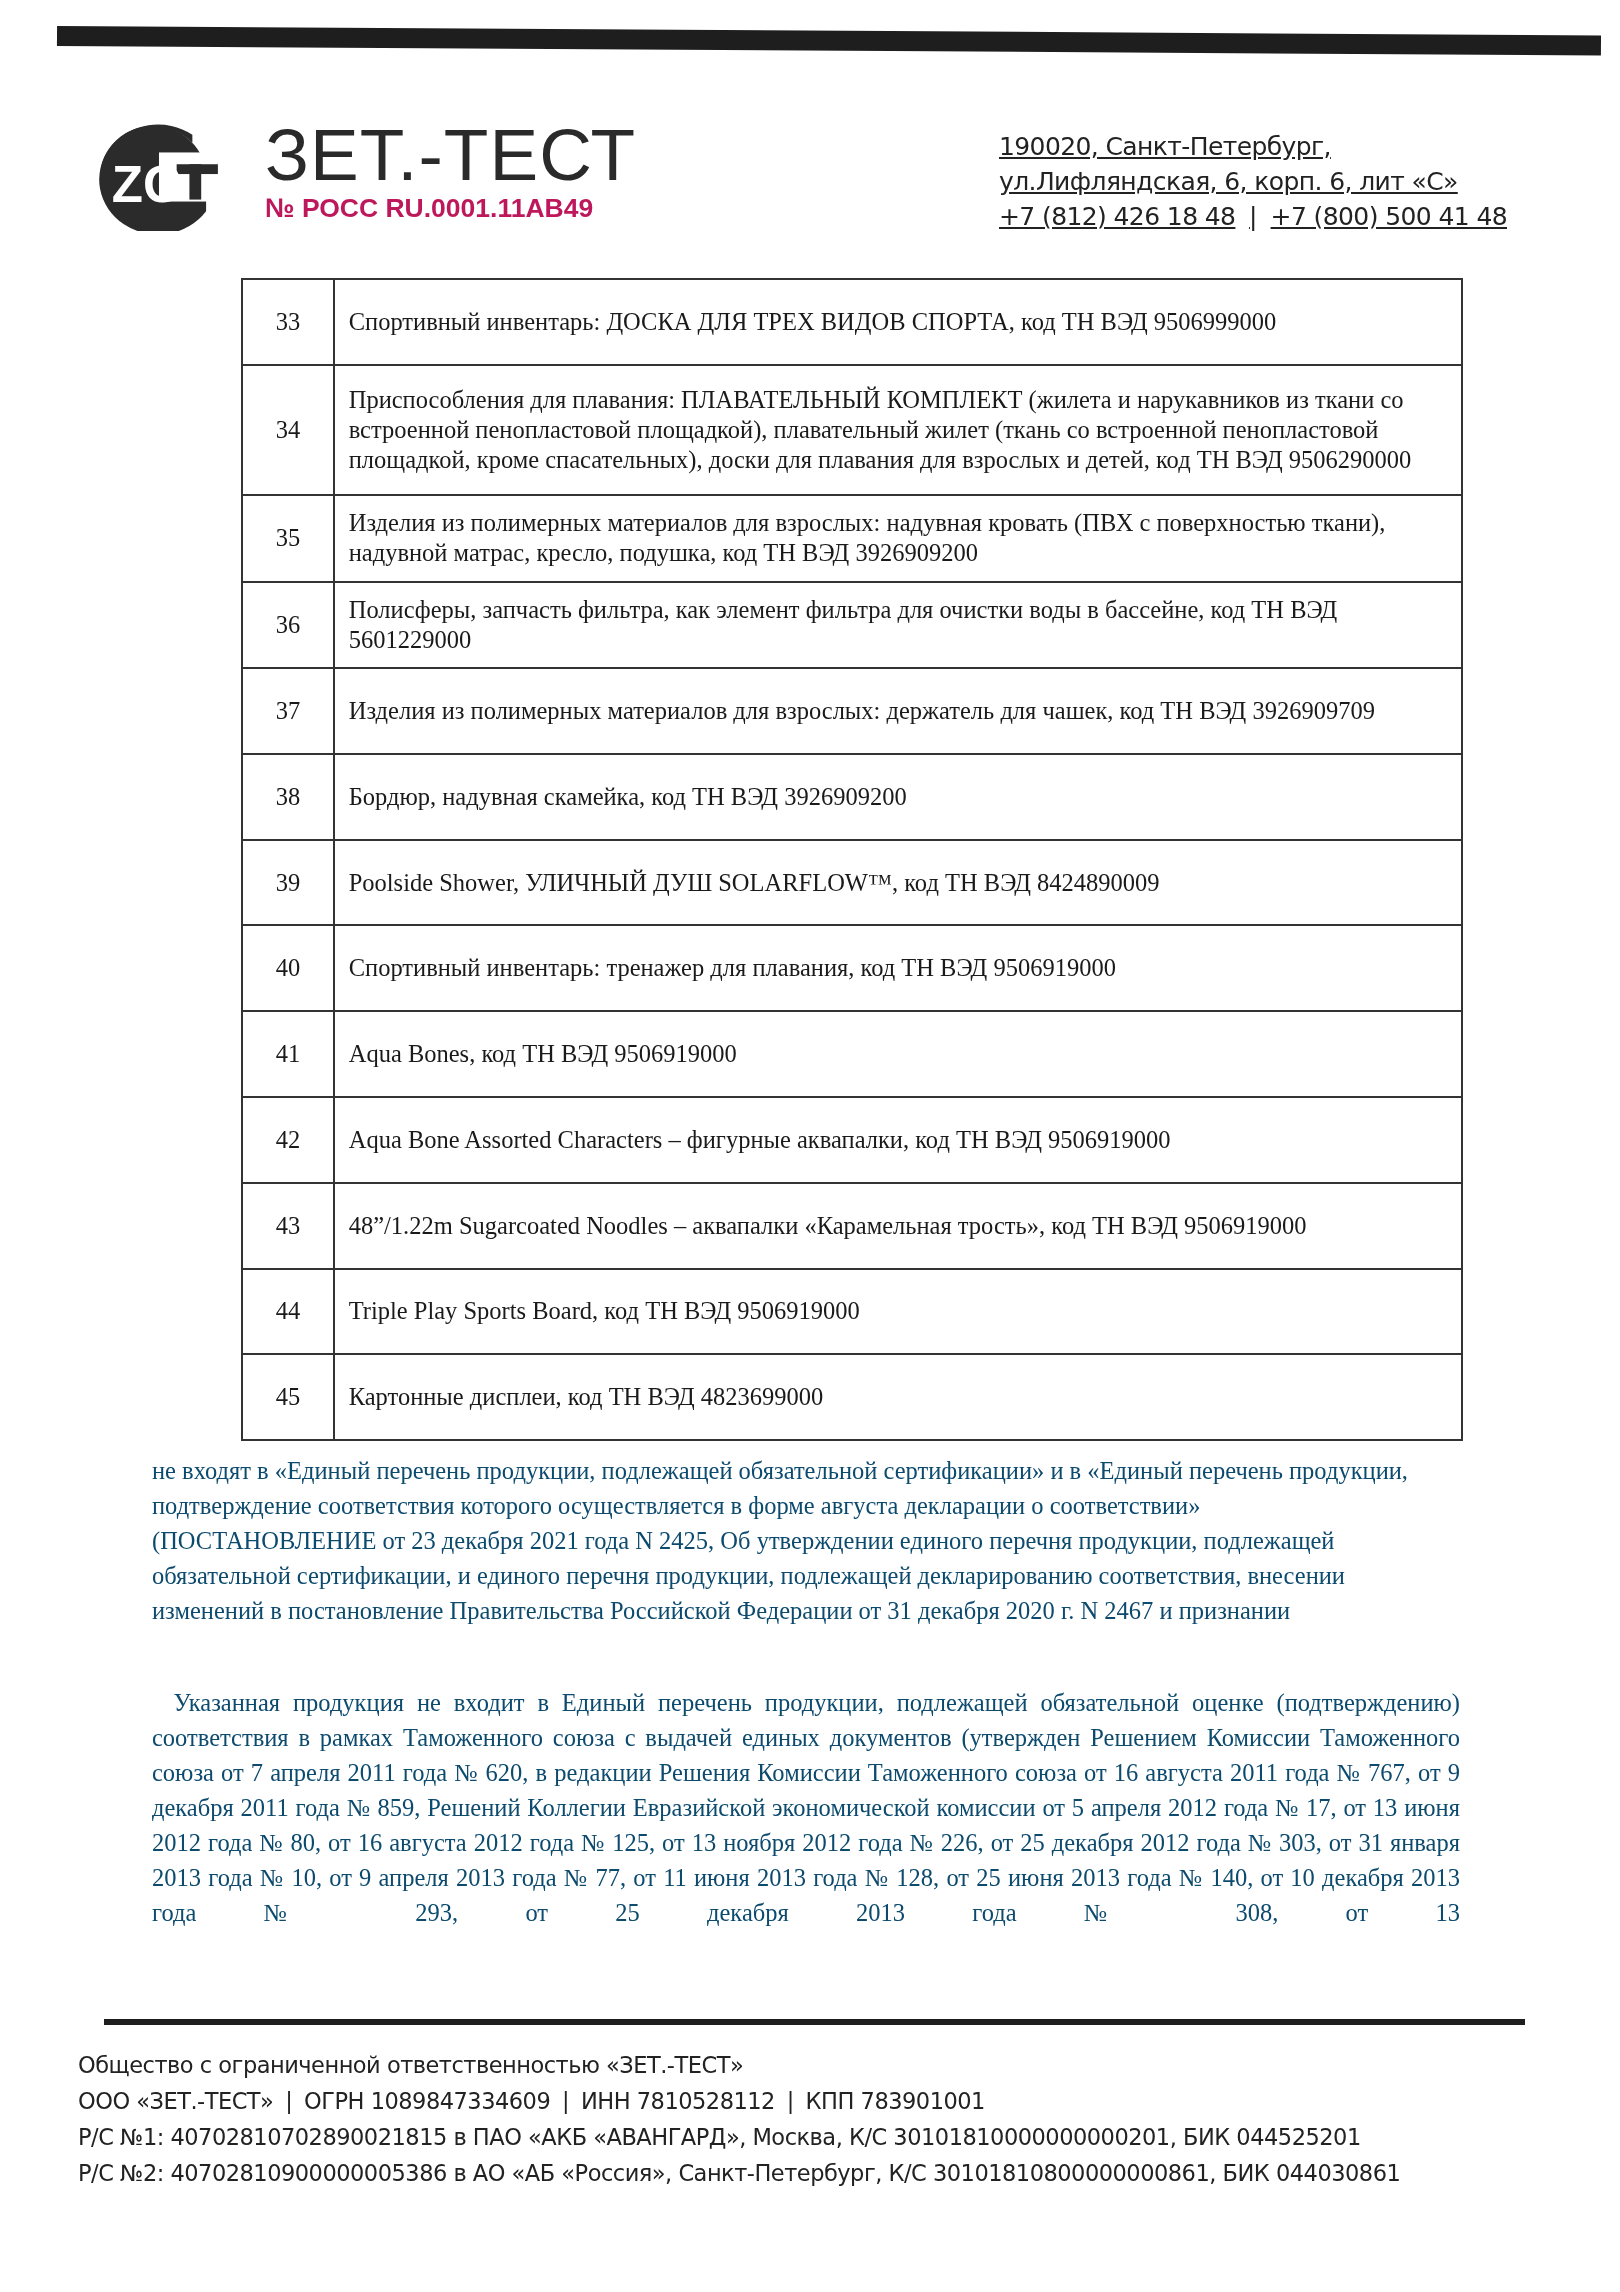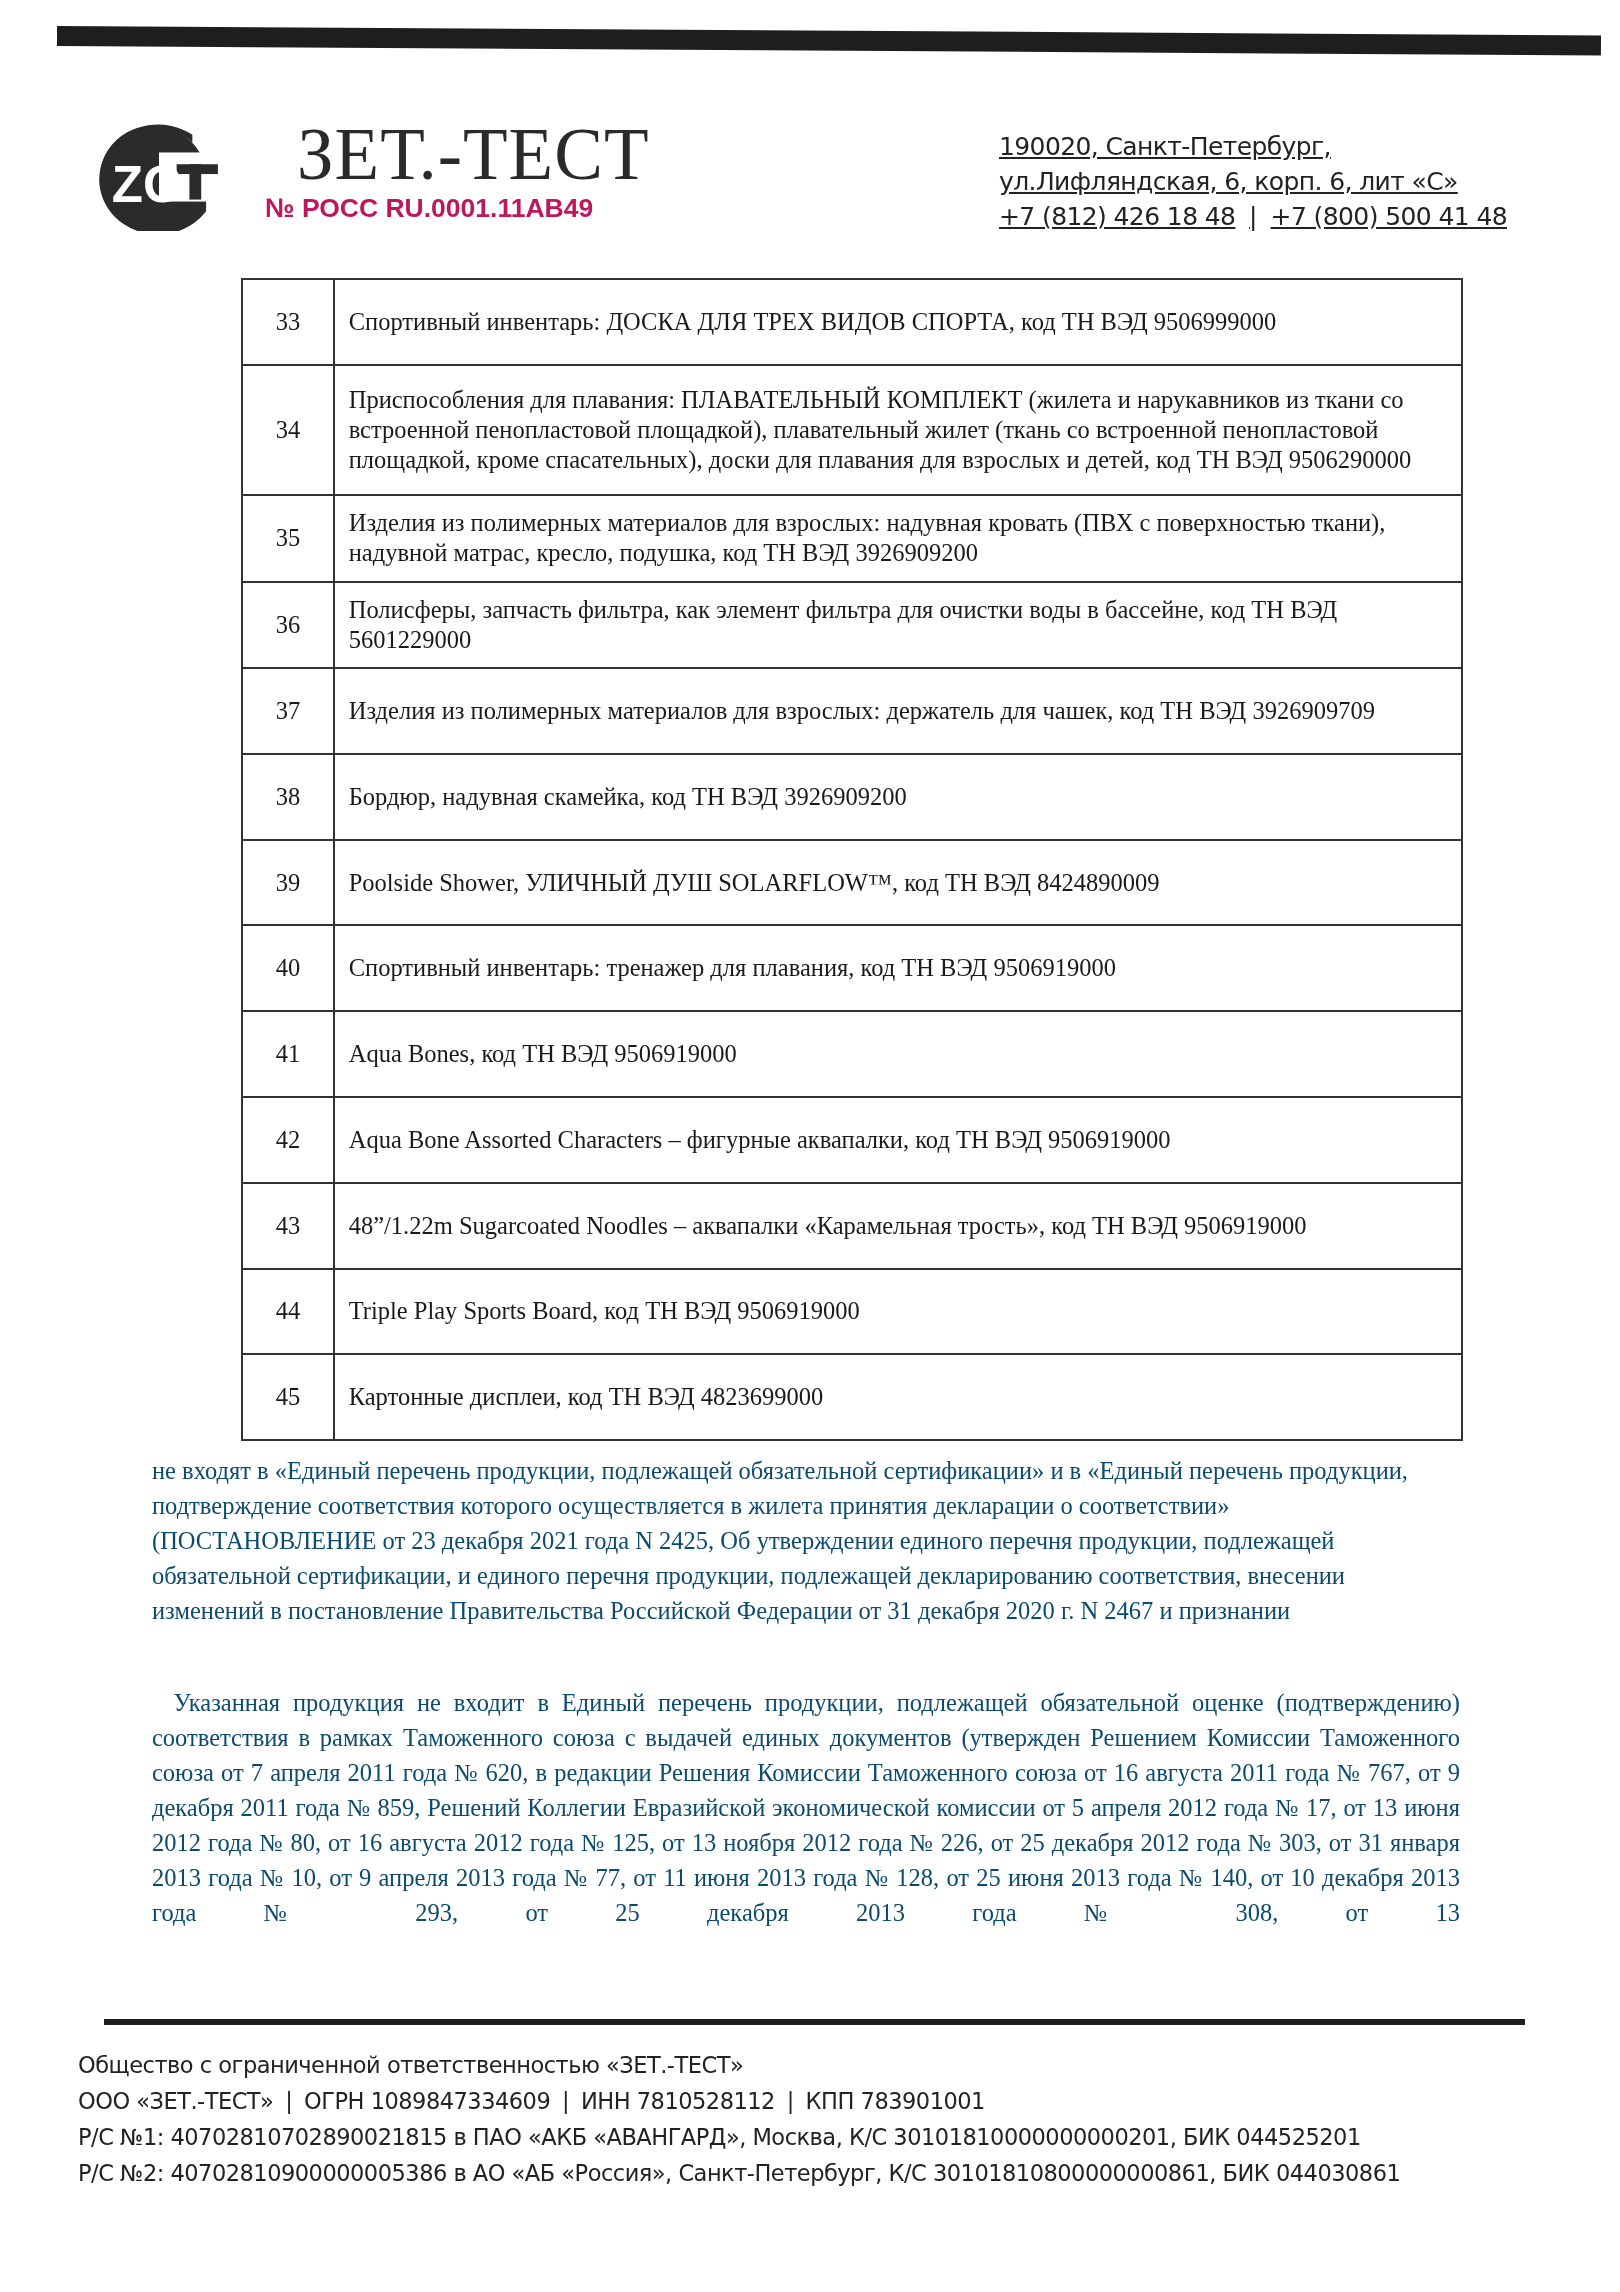--- a/index.html
+++ b/index.html
@@ -9,22 +9,22 @@
     font-family:"Liberation Serif", serif;
   }
   .top-rule {
     position:absolute; left:57px; top:25.5px; width:1544px; height:19.6px;
     background:#1e1e1e; transform:rotate(0.35deg); transform-origin:left center;
   }
   
   .logo-mark { position:absolute; left:98px; top:123px; width:120px; height:108px; }
   .brand-name {
     position:absolute; left:265px; top:116px;
-    font-family:Liberation Serif, serif; font-size:73px; line-height:78px;
-    color:#2a2a2a; letter-spacing:1px;margin-left:32px;
+    font-family:Liberation Sans, sans-serif; font-size:73px; line-height:78px;
+    color:#2a2a2a; letter-spacing:1px;
   }
   .brand-reg {
     position:absolute; left:265px; top:193px;
     font-family:"Liberation Sans", sans-serif; font-weight:bold; font-size:26.5px;
     line-height:31px; color:#be185d;
   }
   .address {
     position:absolute; right:113px; top:129px; text-align:left;
     font-family:"DejaVu Sans", sans-serif; font-size:25px; line-height:35px;
     color:#222;
@@ -143,21 +143,21 @@
       </tr>
     <tr class="h86">
         <td class="num">45</td>
         <td class="desc">Картонные дисплеи, код ТН ВЭД 4823699000</td>
       </tr>
   </tbody>
 </table>
 
 <div class="para para1">
   <div>не входят в «Единый перечень продукции, подлежащей обязательной сертификации» и в «Единый перечень продукции,</div>
-  <div>подтверждение соответствия которого осуществляется в жилета принятия декларации о соответствии»</div>
+  <div>подтверждение соответствия которого осуществляется в форме августа декларации о соответствии»</div>
   <div>(ПОСТАНОВЛЕНИЕ от 23 декабря 2021 года N 2425, Об утверждении единого перечня продукции, подлежащей</div>
   <div>обязательной сертификации, и единого перечня продукции, подлежащей декларированию соответствия, внесении</div>
   <div>изменений в постановление Правительства Российской Федерации от 31 декабря 2020 г. N 2467 и признании</div>
 </div>
 
 <div class="para para2"><span class="indent"></span><span>Указанная продукция не входит в Единый перечень продукции, подлежащей обязательной оценке (подтверждению) соответствия в рамках Таможенного союза с выдачей единых документов (утвержден Решением Комиссии Таможенного союза от 7 апреля 2011 года № 620, в редакции Решения Комиссии Таможенного союза от 16 августа 2011 года № 767, от 9 декабря 2011 года № 859, Решений Коллегии Евразийской экономической комиссии от 5 апреля 2012 года № 17, от 13 июня 2012 года № 80, от 16 августа 2012 года № 125, от 13 ноября 2012 года № 226, от 25 декабря 2012 года № 303, от 31 января 2013 года № 10, от 9 апреля 2013 года № 77, от 11 июня 2013 года № 128, от 25 июня 2013 года № 140, от 10 декабря 2013 года № 293, от 25 декабря 2013 года № 308, от 13</span></div>
 
 <div class="footer-rule"></div>
 
 <div class="footer">

